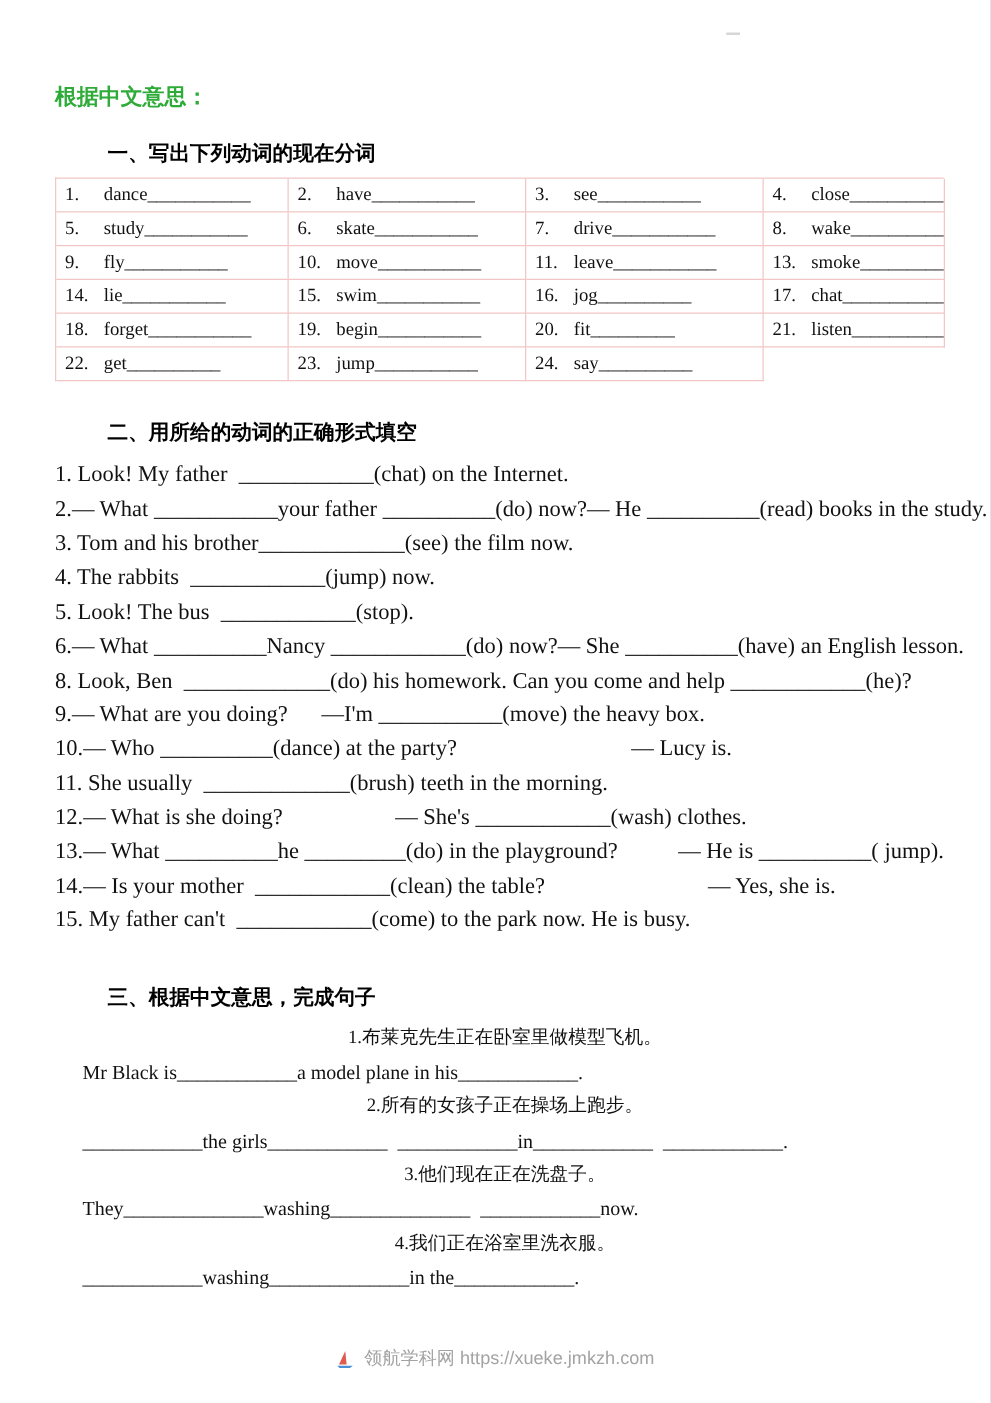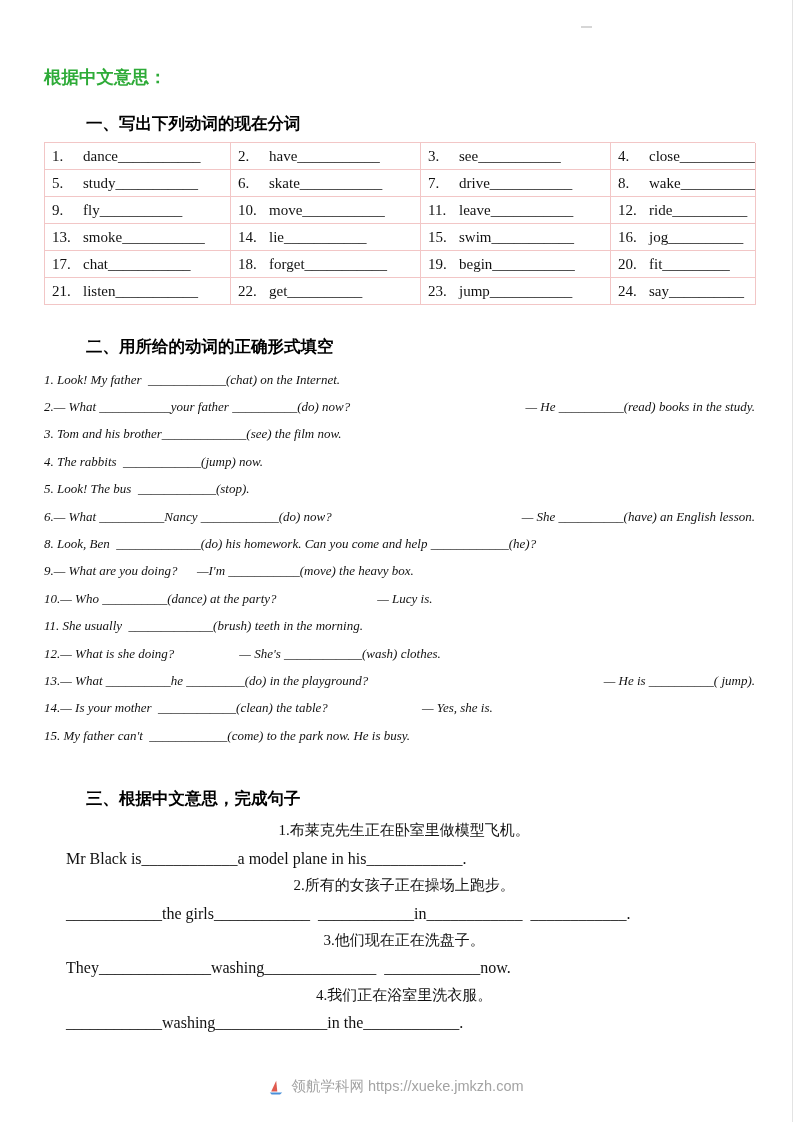--- a/index.html
+++ b/index.html
@@ -35,21 +35,21 @@
     border-right:1px solid var(--tb,#f2c6c6);
     border-bottom:1px solid var(--tb,#f2c6c6);
   }
   .cell .num { width:31px; flex:none; }
 
   .s2 h2 { margin-top:30px; }
   .fill-lines { margin-top:9px; }
   .fline {
     height:27.4px; width:711px;
     display:flex; align-items:center;
-    font-size:13px; white-space:pre;font-style:italic;
+    font-size:18px; white-space:pre;
   }
   .fline.push .rt { margin-left:auto; }
 
   .s3 h2 { margin-top:38px; }
   .sentences { margin-top:8px; }
   .cn { height:27.4px; line-height:27.4px; padding-left:11px; font-size:15px; white-space:pre;text-align:center; }
   .en { height:27.4px; line-height:27.4px; padding-left:22px; font-size:16px; white-space:pre; }
 
   .footer {
     position:absolute; left:0; right:0; bottom:26px;
@@ -74,21 +74,20 @@
         <div class="cell"><span class="num">2.</span><span class="vt">have___________</span></div>
         <div class="cell"><span class="num">3.</span><span class="vt">see___________</span></div>
         <div class="cell"><span class="num">4.</span><span class="vt">close__________</span></div>
         <div class="cell"><span class="num">5.</span><span class="vt">study___________</span></div>
         <div class="cell"><span class="num">6.</span><span class="vt">skate___________</span></div>
         <div class="cell"><span class="num">7.</span><span class="vt">drive___________</span></div>
         <div class="cell"><span class="num">8.</span><span class="vt">wake__________</span></div>
         <div class="cell"><span class="num">9.</span><span class="vt">fly___________</span></div>
         <div class="cell"><span class="num">10.</span><span class="vt">move___________</span></div>
         <div class="cell"><span class="num">11.</span><span class="vt">leave___________</span></div>
-        <div class="cell"><span class="num">12.</span><span class="vt">ride__________</span></div>
         <div class="cell"><span class="num">13.</span><span class="vt">smoke___________</span></div>
         <div class="cell"><span class="num">14.</span><span class="vt">lie___________</span></div>
         <div class="cell"><span class="num">15.</span><span class="vt">swim___________</span></div>
         <div class="cell"><span class="num">16.</span><span class="vt">jog__________</span></div>
         <div class="cell"><span class="num">17.</span><span class="vt">chat___________</span></div>
         <div class="cell"><span class="num">18.</span><span class="vt">forget___________</span></div>
         <div class="cell"><span class="num">19.</span><span class="vt">begin___________</span></div>
         <div class="cell"><span class="num">20.</span><span class="vt">fit_________</span></div>
         <div class="cell"><span class="num">21.</span><span class="vt">listen___________</span></div>
         <div class="cell"><span class="num">22.</span><span class="vt">get__________</span></div>

